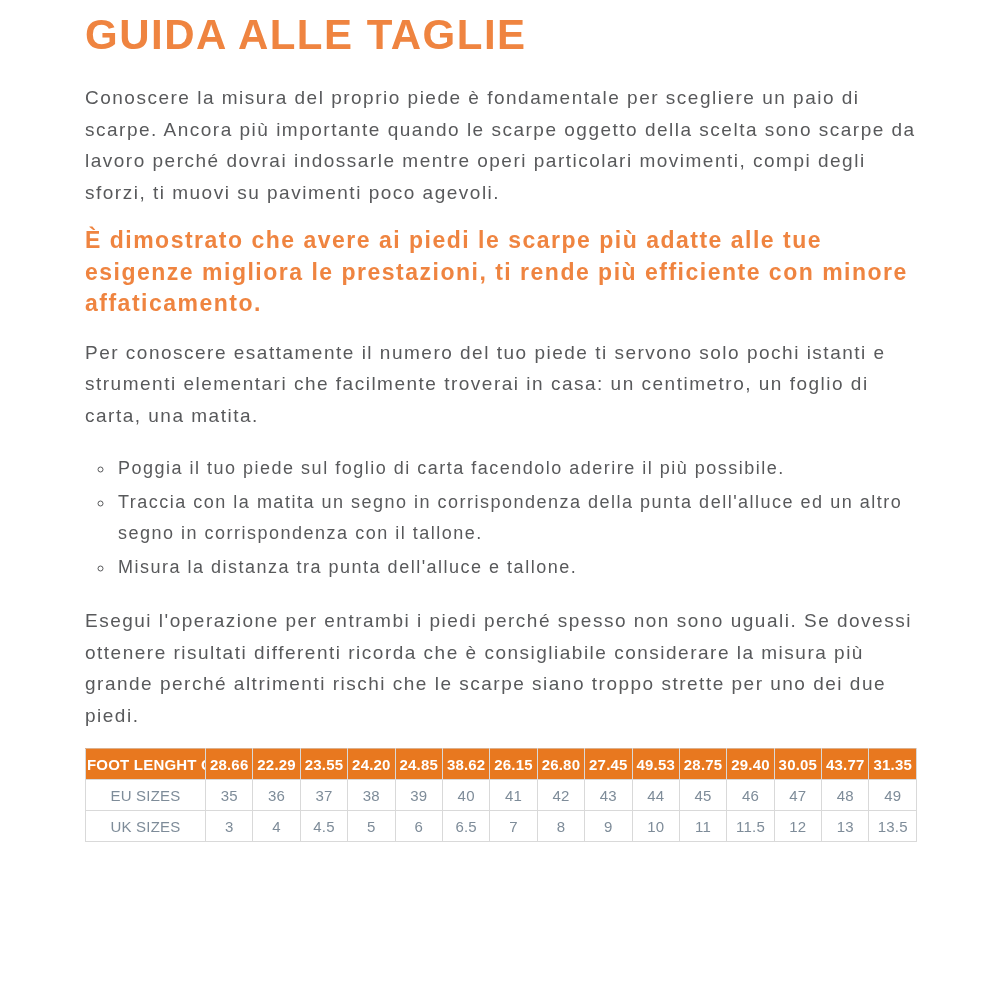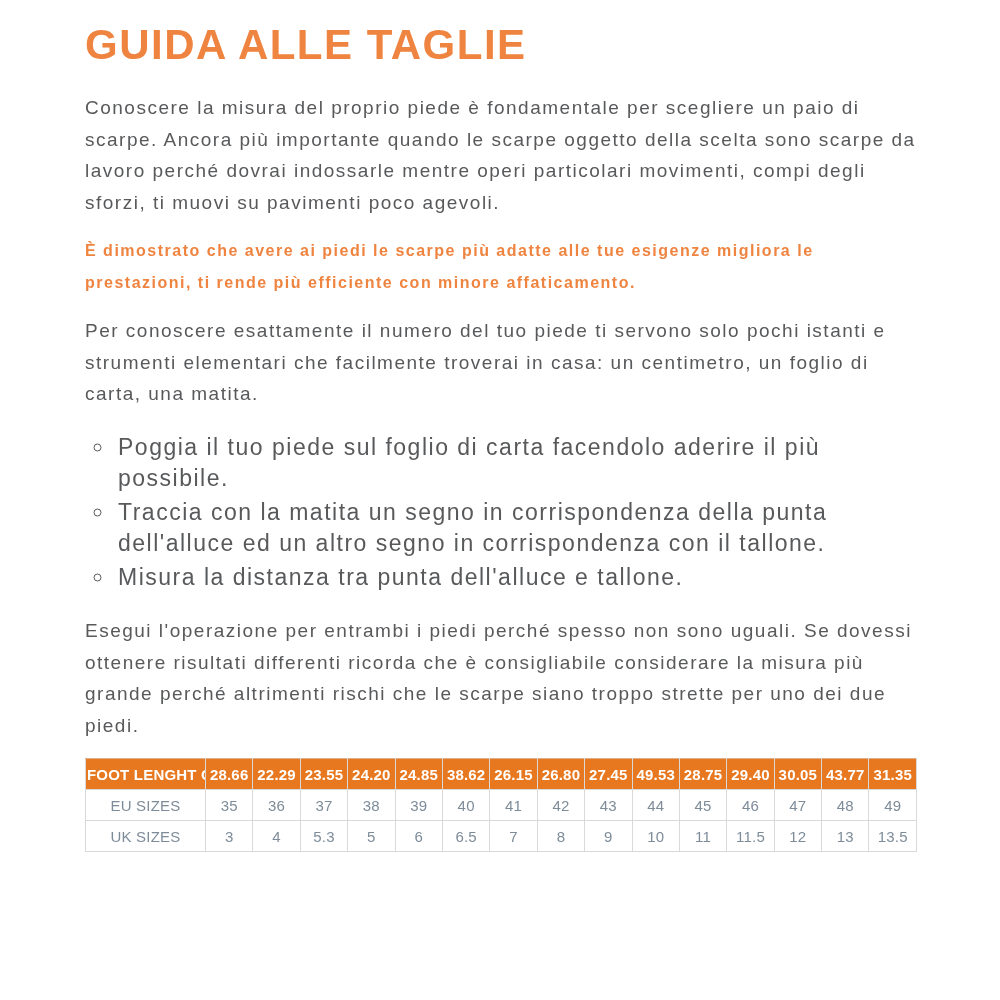--- a/index.html
+++ b/index.html
@@ -1,21 +1,21 @@
 <!DOCTYPE html>
 <html><head>
 <meta charset="utf-8">
 <style>
   * { box-sizing: border-box; }
   html, body { margin: 0; padding: 0; background: #ffffff; }
   .page {
     width: 1000px;
     height: 896px;
     background: #ffffff;
-    padding: 22px 83px 0 85px;
+    padding: 12px 83px 0 85px;
     overflow: hidden;
     font-family: "Liberation Sans", sans-serif;
     color: #58595b;
   }
   .page-title {
     margin: 0 0 24px 0;
     font-size: 42px;
     line-height: 46px;
     font-weight: bold;
     letter-spacing: 1.5px;
@@ -23,31 +23,31 @@
   }
   p.body-par {
     margin: 0 0 17px 0;
     font-size: 19px;
     line-height: 31.5px;
     letter-spacing: 1.5px;
     color: #58595b;
   }
   p.highlight-par {
     margin: 0 0 17px 0;
-    font-size: 16px;
+    font-size: 23px;
     line-height: 31.5px;
     letter-spacing: 1.5px;
     font-weight: bold;
     color: #ef8440;
   }
   ul.steps {
     margin: 22px 0 22px 0;
     padding: 0 0 0 30px;
     list-style-type: circle;
-    font-size: 23px;
+    font-size: 18px;
     line-height: 31.5px;
     letter-spacing: 1.5px;
     color: #58595b;
   }
   ul.steps li { padding-left: 3px; margin: 0 0 2px 0; }
   table.size-table {
     margin-top: 14px;
     width: 100%;
     border-collapse: collapse;
     table-layout: fixed;
@@ -154,21 +154,21 @@
         <td>45</td>
         <td>46</td>
         <td>47</td>
         <td>48</td>
         <td>49</td>
       </tr>
       <tr>
         <td>UK SIZES</td>
         <td>3</td>
         <td>4</td>
-        <td>5.3</td>
+        <td>4.5</td>
         <td>5</td>
         <td>6</td>
         <td>6.5</td>
         <td>7</td>
         <td>8</td>
         <td>9</td>
         <td>10</td>
         <td>11</td>
         <td>11.5</td>
         <td>12</td>

